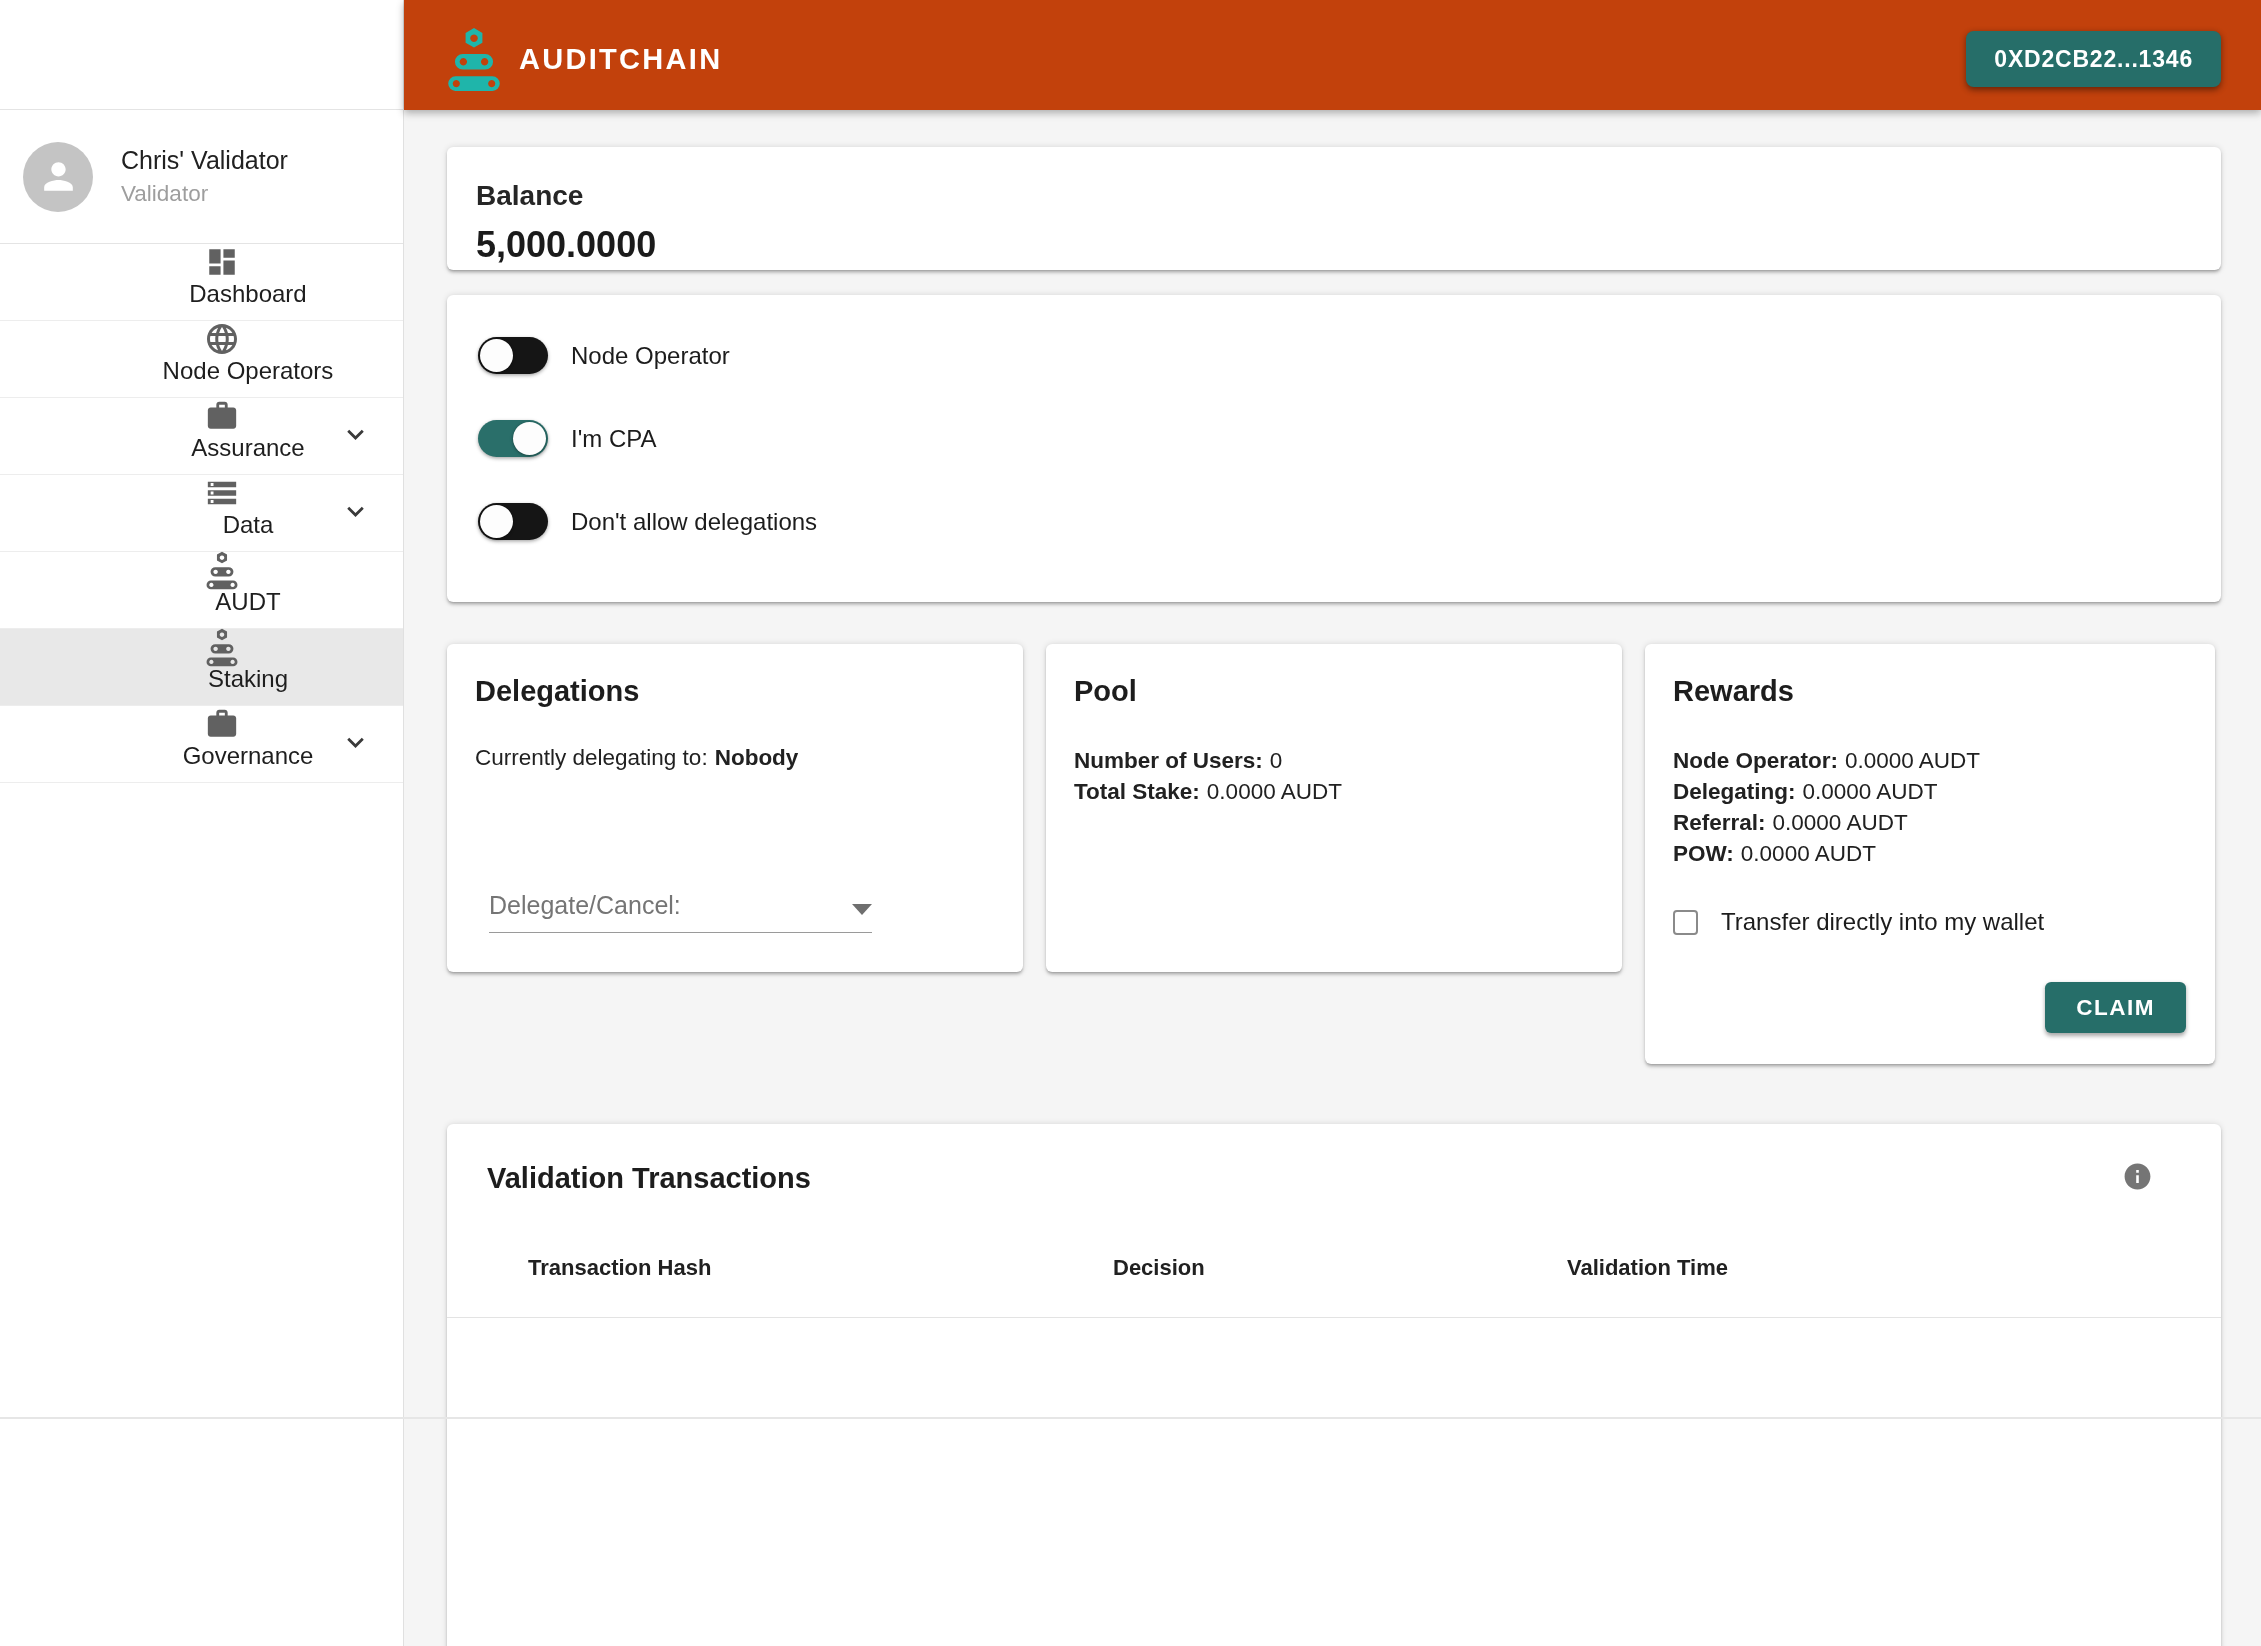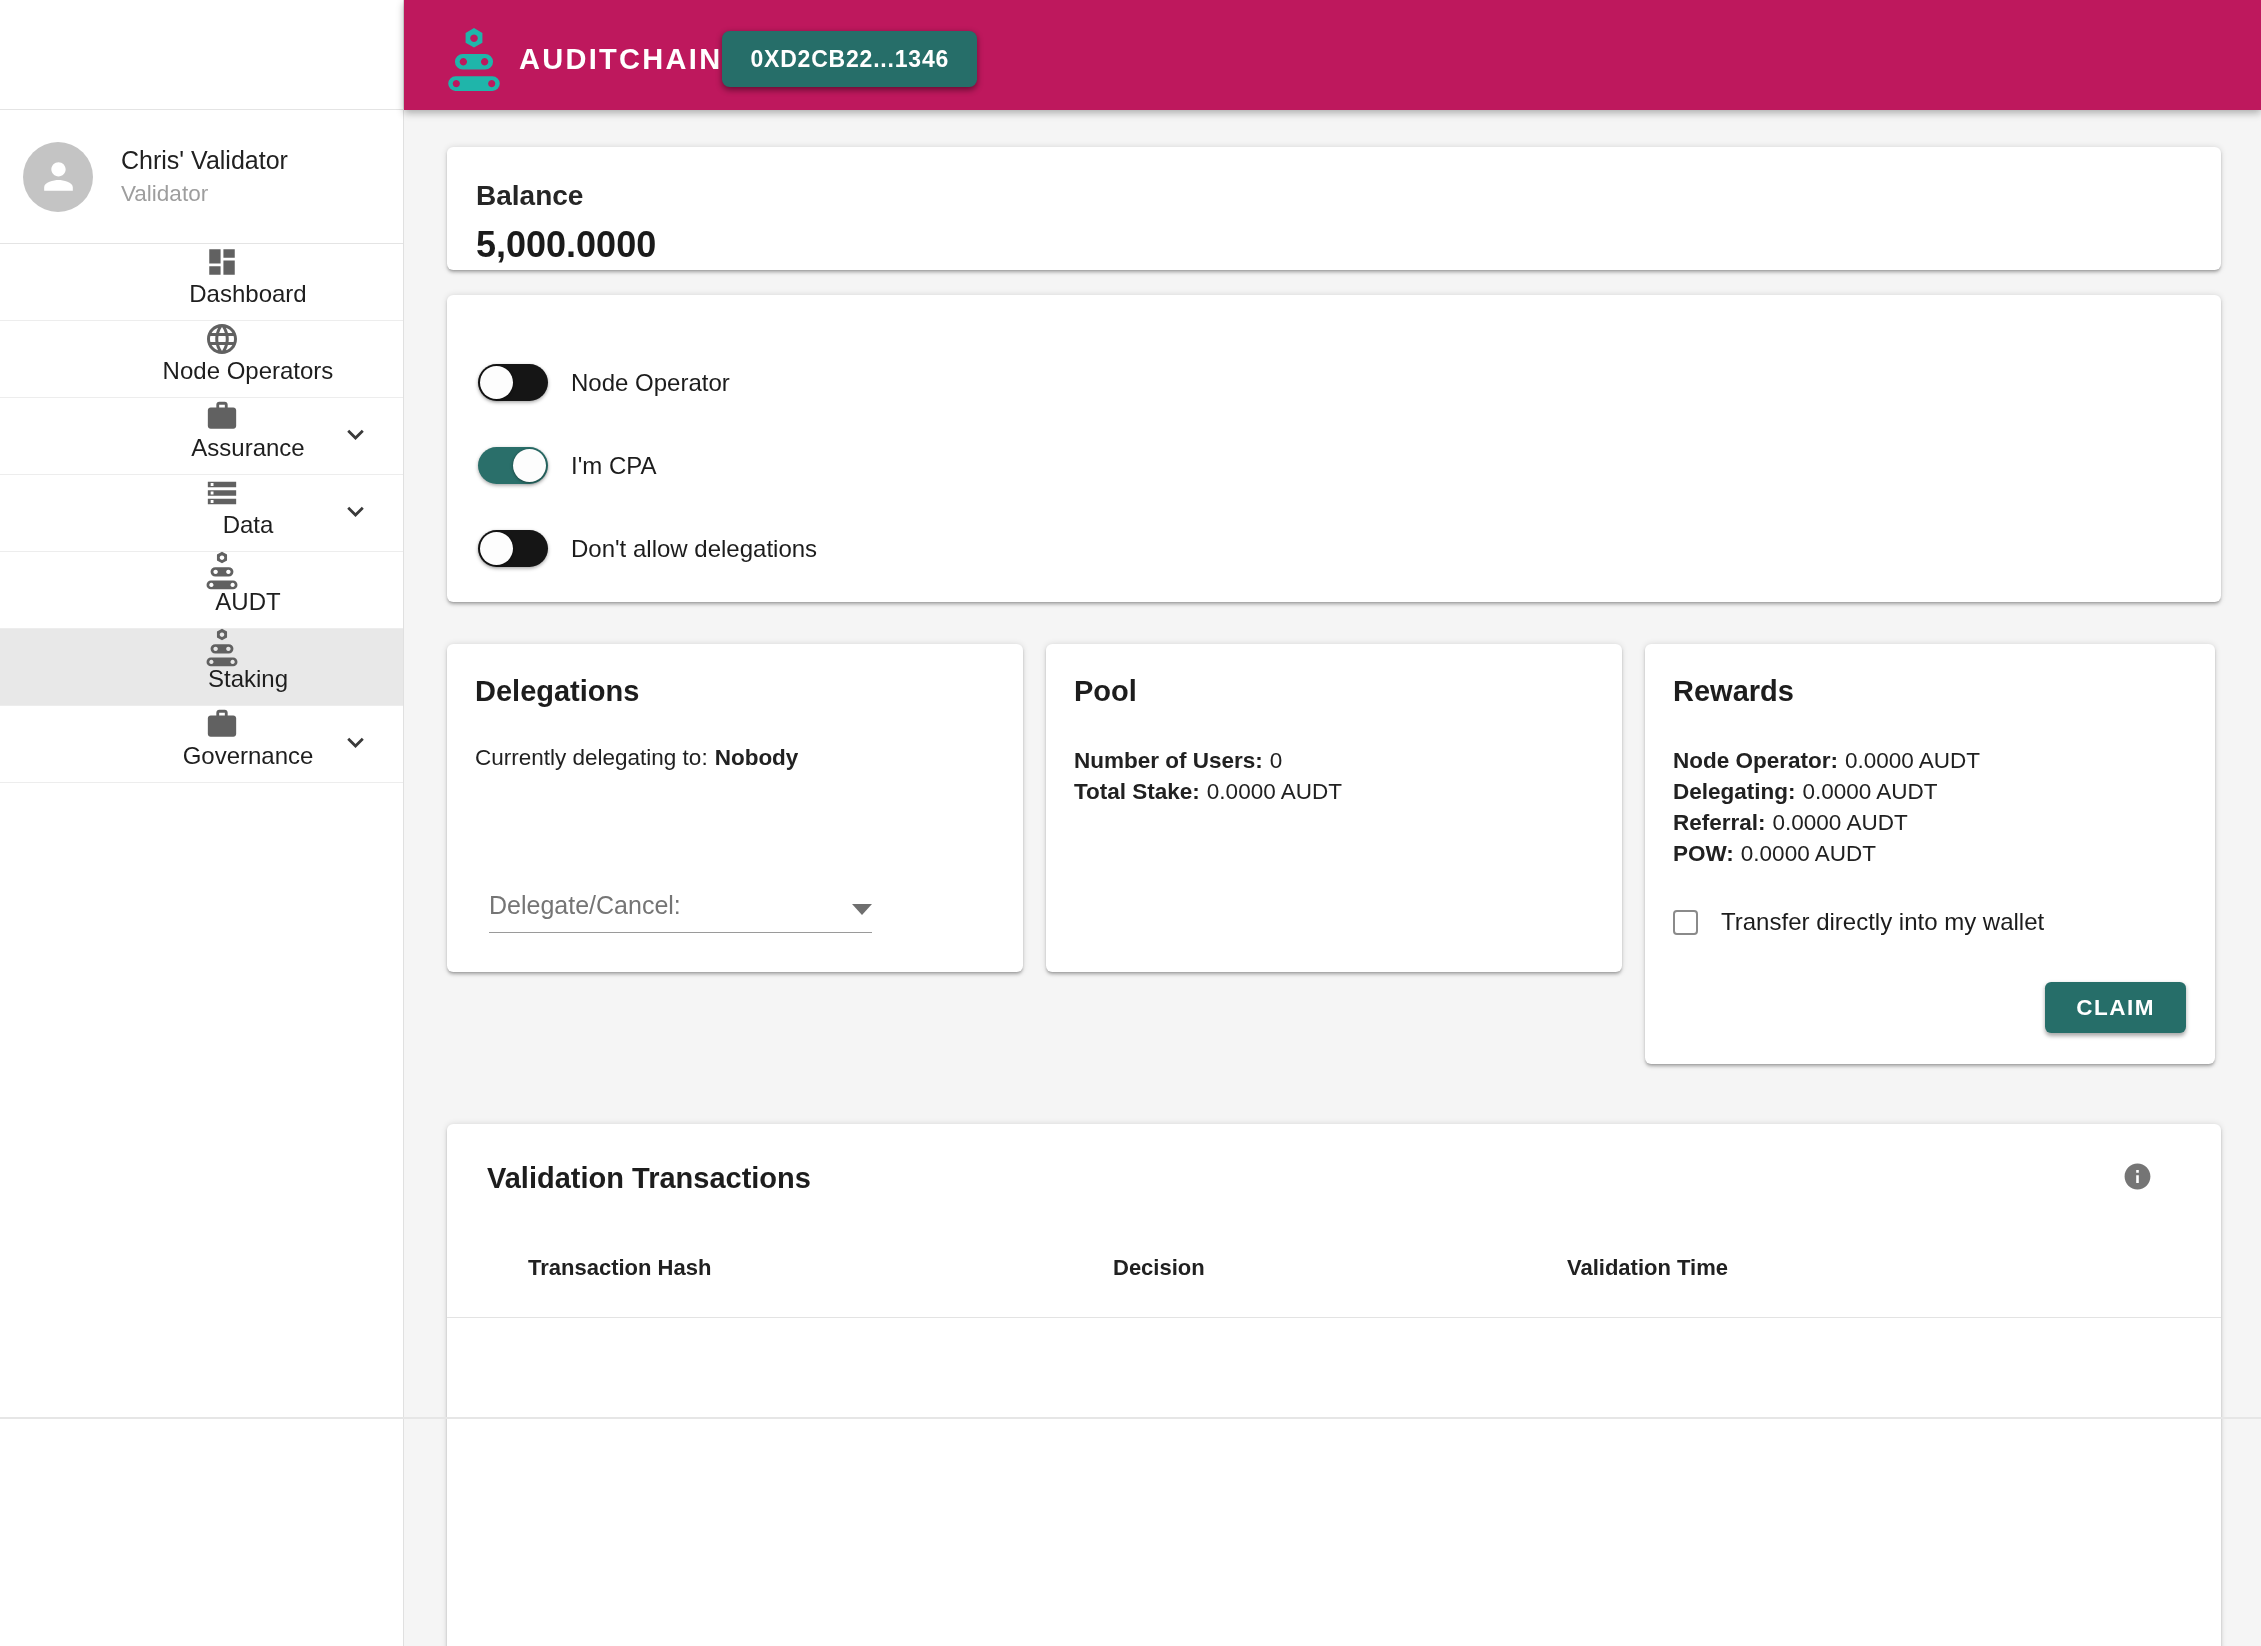--- a/index.html
+++ b/index.html
@@ -44,22 +44,22 @@
   }
   .nav-item.selected { background: #e8e8e8; }
   .nav-icon { width: 36px; height: 36px; flex-shrink: 0; display:flex; align-items:center; justify-content:center; }
   .nav-label { margin-left: 53px; font-size: 24px; color: #1e1e1e; }
   .nav-chevron { position: absolute; right: 31px; top: 50%; transform: translateY(-50%); }
 
   
   .header {
     position: absolute; left: 404px; top: 0;
     width: 1857px; height: 110px;
-    background: #be185d;
-    display: flex; align-items: center; justify-content: flex-start;
+    background: #c2410c;
+    display: flex; align-items: center; justify-content: space-between;
     padding: 8px 40px 0 42px;
     box-shadow: 0 3.1px 7.7px rgba(0,0,0,0.30);
     z-index: 5;
   }
   .brand { display: flex; align-items: center; }
   .brand-text {
     color: #ffffff; font-size: 29px; font-weight: 700;
     letter-spacing: 2.3px; margin-left: 17px;
   }
   .wallet-btn {
@@ -79,21 +79,21 @@
   }
   .card {
     background: #ffffff; border-radius: 6.2px;
     box-shadow: 0 2.3px 2.3px -1.5px rgba(0,0,0,.2), 0 2.3px 3.1px 0 rgba(0,0,0,.14), 0 0.8px 6.2px 0 rgba(0,0,0,.12);
   }
 
   .balance-card { margin-top: 37px; height: 123px; padding: 33px 29px; }
   .balance-title { font-size: 28px; font-weight: 700; color: #262626; }
   .balance-value { font-size: 36px; font-weight: 700; color: #1b1b1b; margin-top: 12.4px; }
 
-  .toggles-card { margin-top: 25px; height: 307px; padding: 69px 31px; }
+  .toggles-card { margin-top: 25px; height: 307px; padding: 42px 31px; }
   .toggle-row { display: flex; align-items: center; height: 37px; margin-bottom: 46px; }
   .switch {
     width: 70px; height: 37px; border-radius: 18.6px;
     position: relative; flex-shrink: 0; cursor: pointer;
     box-shadow: 0 1.5px 3.9px rgba(0,0,0,0.35);
   }
   .switch.off { background: #151515; }
   .switch.on  { background: #2a6f6a; }
   .knob {
     position: absolute; top: 2.3px; width: 33px; height: 33px;

